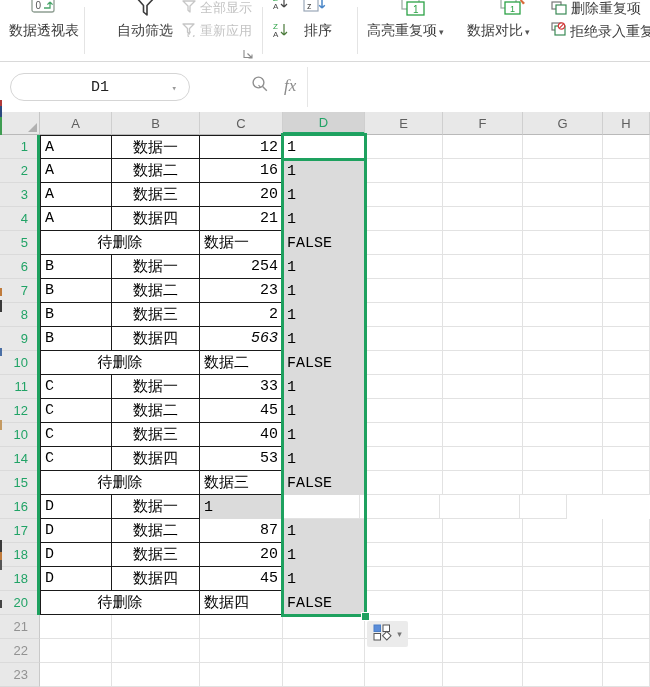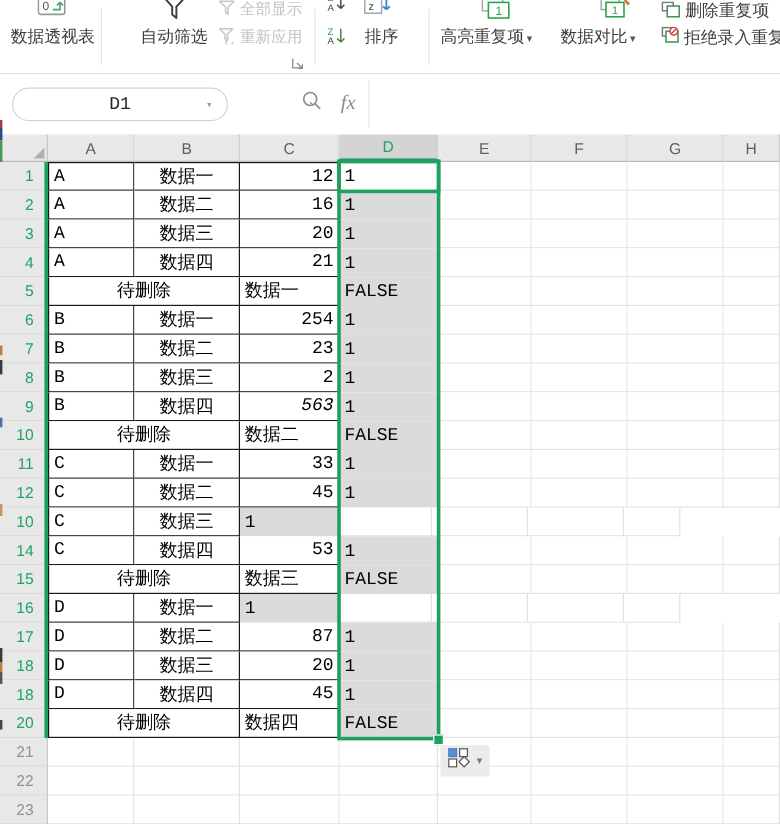--- a/index.html
+++ b/index.html
@@ -354,20 +354,21 @@
           <div class="cell dcell" style="width: 82px;">1</div>
           <div class="cell ecell" style="width: 78px;"></div>
           <div class="cell ecell" style="width: 80px;"></div>
           <div class="cell ecell" style="width: 80px;"></div>
           <div class="cell ecell" style="width: 47px;"></div>
         </div>
         <div class="row">
           <div class="gut selg">10</div>
           <div class="cell tbl tblL lft" style="width: 72px;">C</div>
           <div class="cell tbl ctr" style="width: 88px;">数据三</div>
+          <div class="cell tbl num" style="width: 83px;">40</div>
           <div class="cell dcell" style="width: 82px;">1</div>
           <div class="cell ecell" style="width: 78px;"></div>
           <div class="cell ecell" style="width: 80px;"></div>
           <div class="cell ecell" style="width: 80px;"></div>
           <div class="cell ecell" style="width: 47px;"></div>
         </div>
         <div class="row">
           <div class="gut selg">14</div>
           <div class="cell tbl tblL lft" style="width: 72px;">C</div>
           <div class="cell tbl ctr" style="width: 88px;">数据四</div>

